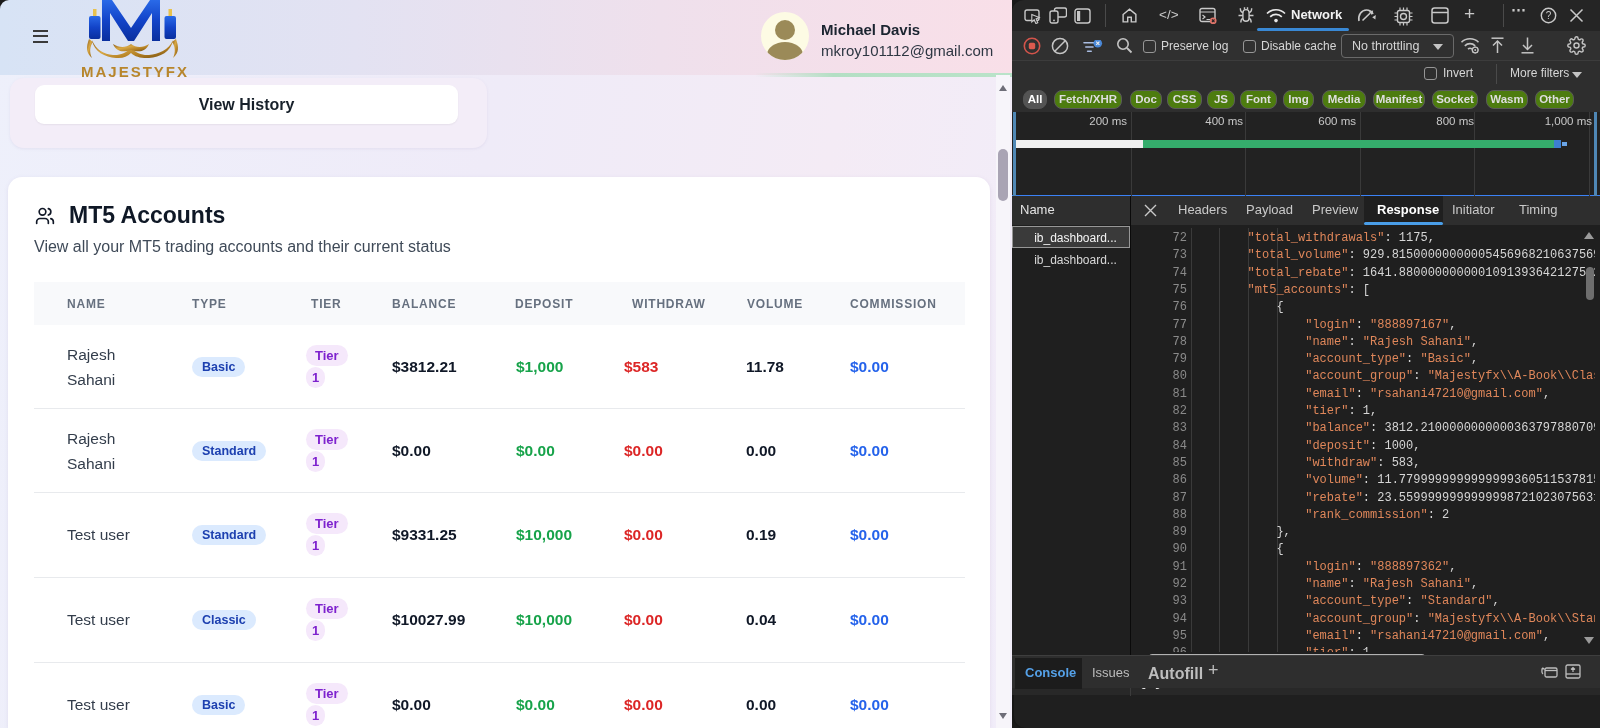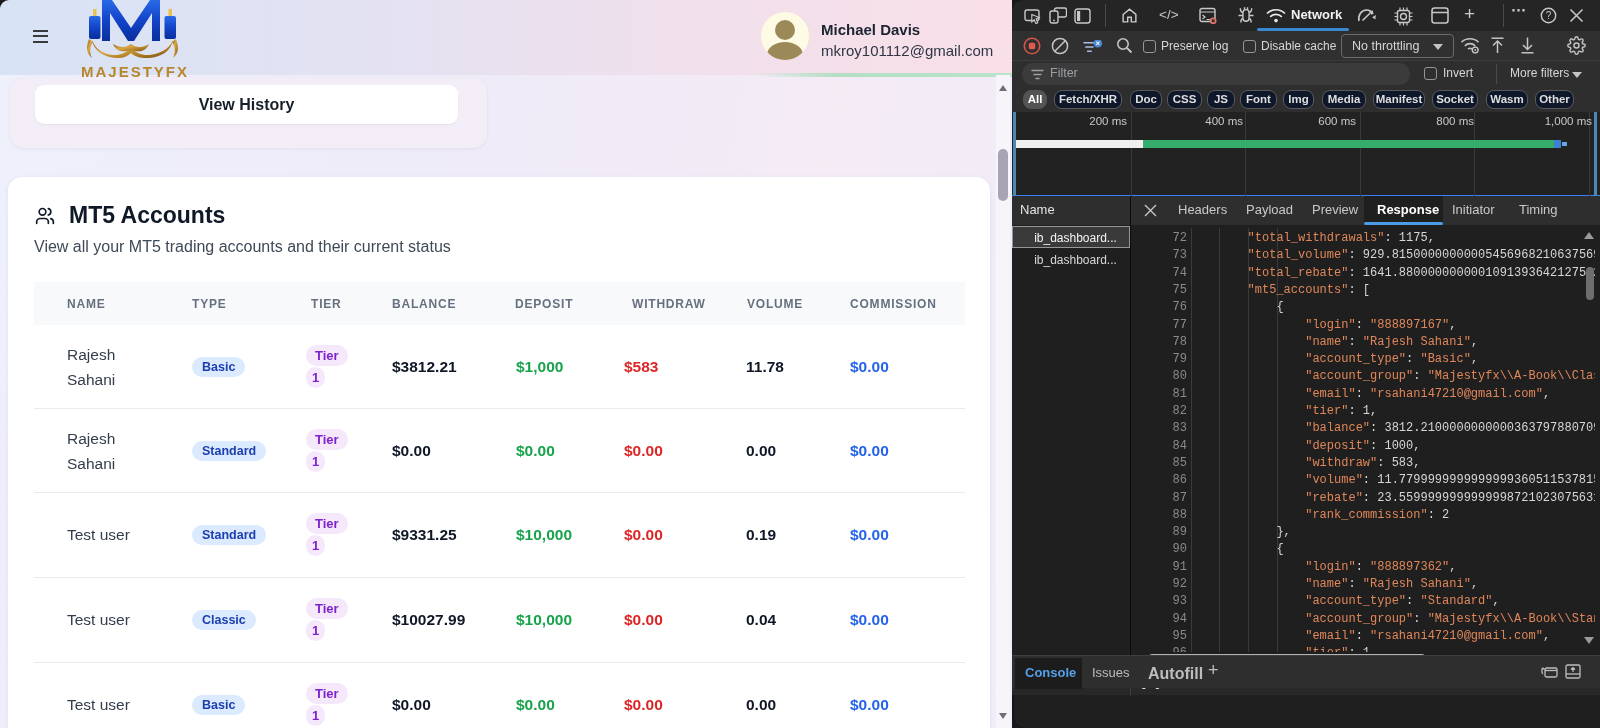--- a/index.html
+++ b/index.html
@@ -49,21 +49,21 @@
   .ic { position:absolute; }
   .vsep { position:absolute; width:1px; background:#4a4a4a; }
   .tabtxt { position:absolute; top:7px; font-size:13px; }
   .cb { position:absolute; width:13px; height:13px; border:1.5px solid #969696; border-radius:3px; background:transparent; }
   .lbl { position:absolute; top:8px; font-size:12px; color:#d6d6d6; }
   #throttle { position:absolute; left:329px; top:3px; width:113px; height:24px; border:1px solid #6a6a6a; border-radius:4px; }
   #throttle span { position:absolute; left:10px; top:4px; font-size:12.5px; color:#d6d6d6; }
   .dtri { position:absolute; width:0; height:0; border-left:5px solid transparent; border-right:5px solid transparent; border-top:6px solid #c4c4c4; }
   #filterbox { position:absolute; left:10px; top:2px; width:388px; height:22px; background:#3b3b3b; border-radius:11px; }
   .pill { position:absolute; top:2px; height:19px; line-height:17px; text-align:center; font-size:11.5px; font-weight:bold;
-    color:#dedede; border:1px solid #5a5a5a; border-radius:8px; background:#0f172a; }
+    color:#dedede; border:1px solid #5a5a5a; border-radius:8px; background:#4d7c0f; }
   .pill.sel { background:#545454; border-color:#545454; color:#fff; }
   .grid { position:absolute; top:0; width:1px; height:84px; background:#3a3a3a; }
   .ms { position:absolute; top:3px; width:72px; text-align:right; font-size:11.5px; color:#c8c8c8; }
   .dtab { position:absolute; top:6px; font-size:13px; color:#c9c9c9; }
   
   #dtcontent { position:absolute; left:0; top:225px; width:588px; height:442px; background:#1f1f1f; }
   #dtcontent .namecol { position:absolute; left:0; top:0; width:118px; height:442px; }
   .nrow { position:absolute; left:0; width:118px; height:22px; font-size:12px; color:#d8d8d8; text-align:center; text-indent:9px; line-height:22px; }
   .nrow.sel { background:#3a3a3a; border:1px solid #979797; color:#f4f4f4; }
   #dtsplit { position:absolute; left:118px; top:-29px; width:1px; height:471px; background:#0a0a0a; }
@@ -349,30 +349,20 @@
           <path d="M1.5 15.8 L13.5 15.8"></path>
         </g>
       </svg>
     <svg class="ic" style="left:555px;top:5px;" width="19" height="19" viewBox="0 0 24 24" fill="none" stroke="#c4c4c4" stroke-width="1.8">
         <circle cx="12" cy="12" r="3.2"></circle>
         <path d="M19.4 15a1.65 1.65 0 0 0 .33 1.82l.06.06a2 2 0 1 1-2.83 2.83l-.06-.06a1.65 1.65 0 0 0-1.82-.33 1.65 1.65 0 0 0-1 1.51V21a2 2 0 1 1-4 0v-.09A1.65 1.65 0 0 0 9 19.4a1.65 1.65 0 0 0-1.82.33l-.06.06a2 2 0 1 1-2.83-2.83l.06-.06a1.65 1.65 0 0 0 .33-1.82 1.65 1.65 0 0 0-1.51-1H3a2 2 0 1 1 0-4h.09A1.65 1.65 0 0 0 4.6 9a1.65 1.65 0 0 0-.33-1.82l-.06-.06a2 2 0 1 1 2.83-2.83l.06.06a1.65 1.65 0 0 0 1.82.33H9a1.65 1.65 0 0 0 1-1.51V3a2 2 0 1 1 4 0v.09a1.65 1.65 0 0 0 1 1.51 1.65 1.65 0 0 0 1.82-.33l.06-.06a2 2 0 1 1 2.83 2.83l-.06.06a1.65 1.65 0 0 0-.33 1.82V9a1.65 1.65 0 0 0 1.51 1H21a2 2 0 1 1 0 4h-.09a1.65 1.65 0 0 0-1.51 1z"></path>
       </svg>
   </div>
 
   <div class="row" style="top:61px;height:27px;background:#2e2e2e;">
-    <div id="filterbox">
-      <svg width="13" height="11" viewBox="0 0 13 11" style="position:absolute;left:9px;top:6px;">
-          <g stroke="#9aa0a6" stroke-width="1.5" stroke-linecap="round">
-            <path d="M1 1.5 L12 1.5"></path>
-            <path d="M3 5.5 L10 5.5"></path>
-            <path d="M5 9.5 L8 9.5"></path>
-          </g>
-        </svg>
-      <span style="position:absolute;left:28px;top:3px;color:#9aa0a6;font-size:12.5px;">Filter</span>
-    </div>
     <div class="cb" style="left:412px;top:6px;"></div>
     <div class="lbl" style="left:431px;top:5px;">Invert</div>
     <div class="vsep" style="left:484px;top:3px;height:20px;"></div>
     <div class="lbl" style="left:498px;top:5px;">More filters</div>
     <div class="dtri" style="left:560px;top:11px;"></div>
   </div>
 
   <div class="row" style="top:88px;height:24px;background:#2e2e2e;">
     <div class="pill sel" style="left:11px;width:24px;">All</div>
     <div class="pill" style="left:42px;width:68px;">Fetch/XHR</div>

